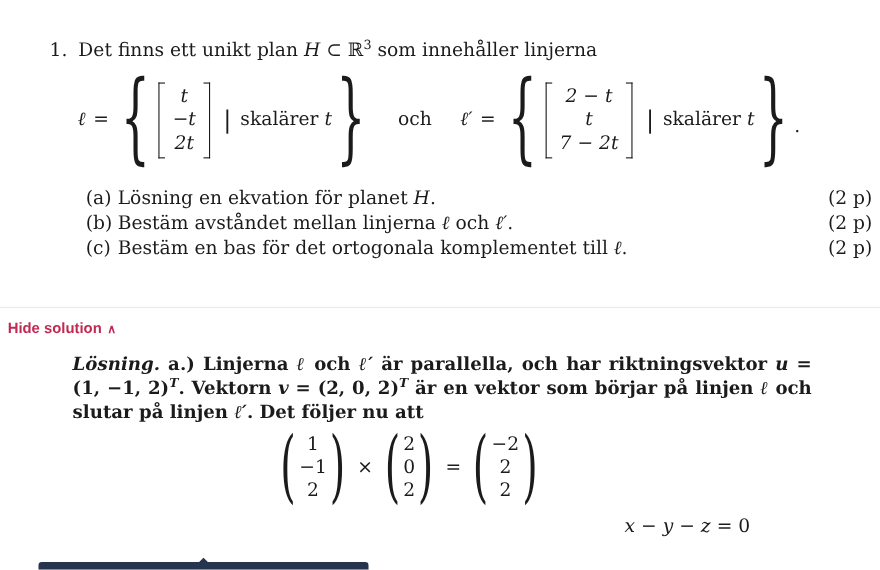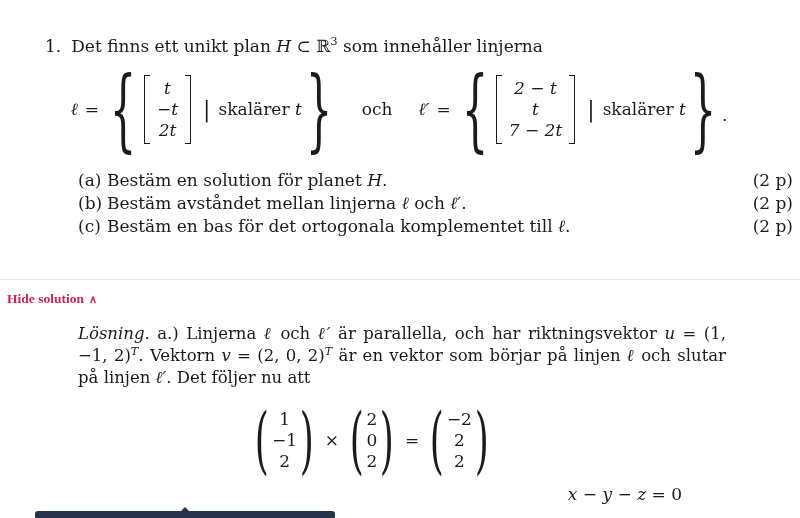--- a/index.html
+++ b/index.html
@@ -47,31 +47,31 @@
   .items{margin:10px 0 0 33px;}
   .item{display:flex;align-items:baseline;line-height:23px;}
   .item-label{width:29px;flex:0 0 auto;}
   .item-points{margin-left:auto;font-weight:normal;}
 
   
   .divider{border:none;border-top:1px solid #e9e9eb;margin:41px 0 0 0;}
   .hide-solution{
     display:inline-flex;align-items:center;gap:5px;
     margin:11px 0 0 7px;
-    font-family:Liberation Serif, serif;
+    font-family:Liberation Sans, sans-serif;
     font-size:13.5px;font-weight:bold;color:#c02953;
     cursor:pointer;text-decoration:none;text-align:right;
   }
   .caret{font-size:11px;position:relative;top:0.5px;}
 
   
   .solution{margin:12px 58px 0 62px;}
   .sol-para{
-    margin:16px;text-align:justify;
-    font-size:16.5px;line-height:22px;
+    margin:4px;text-align:justify;
+    font-size:16.5px;line-height:22px;font-weight:bold;
   }
   .crossdisplay{
     display:flex;align-items:center;justify-content:center;
     height:70px;margin:0 60px 0 0;
   }
   .pvec{display:inline-flex;align-items:center;}
   .crossdisplay .mrel{margin:0 9px;}
   .eqline{text-align:right;margin:7px 60px 6px 0;line-height:24px;}
 
   
@@ -131,21 +131,21 @@
       </span>
       <span class="midbar">|</span>
       <span><span>skalärer</span>&nbsp;<span class="mi">t</span></span>
       <span class="delim brace">}</span>
       <span class="dperiod">.</span>
     </div>
 
     <div class="items">
       <div class="item">
         <span class="item-label">(a)</span>
-        <span><span class="p-r">Bestäm en solution för planet </span><span class="p-i">H</span><span class="p-r">.</span></span>
+        <span><span class="p-r">Lösning en ekvation för planet </span><span class="p-i">H</span><span class="p-r">.</span></span>
         <span class="item-points">(2 p)</span>
       </div>
       <div class="item">
         <span class="item-label">(b)</span>
         <span><span class="p-r">Bestäm avståndet mellan linjerna </span><span class="p-i">ℓ</span><span class="p-r"> och </span><span class="p-i">ℓ′</span><span class="p-r">.</span></span>
         <span class="item-points">(2 p)</span>
       </div>
       <div class="item">
         <span class="item-label">(c)</span>
         <span><span class="p-r">Bestäm en bas för det ortogonala komplementet till </span><span class="p-i">ℓ</span><span class="p-r">.</span></span>

